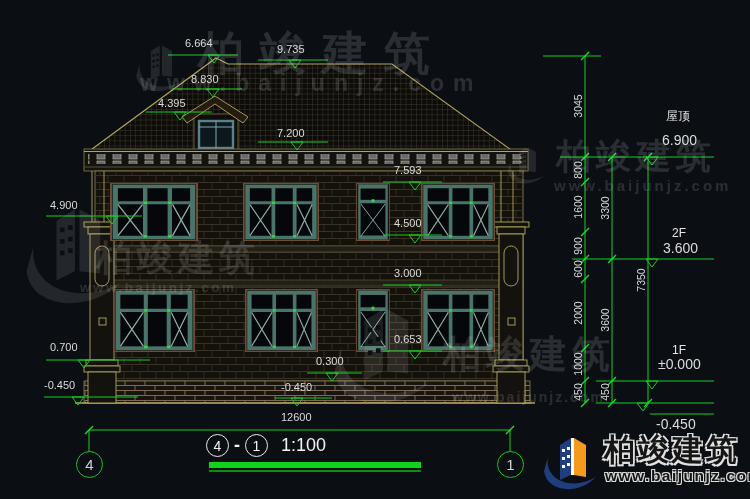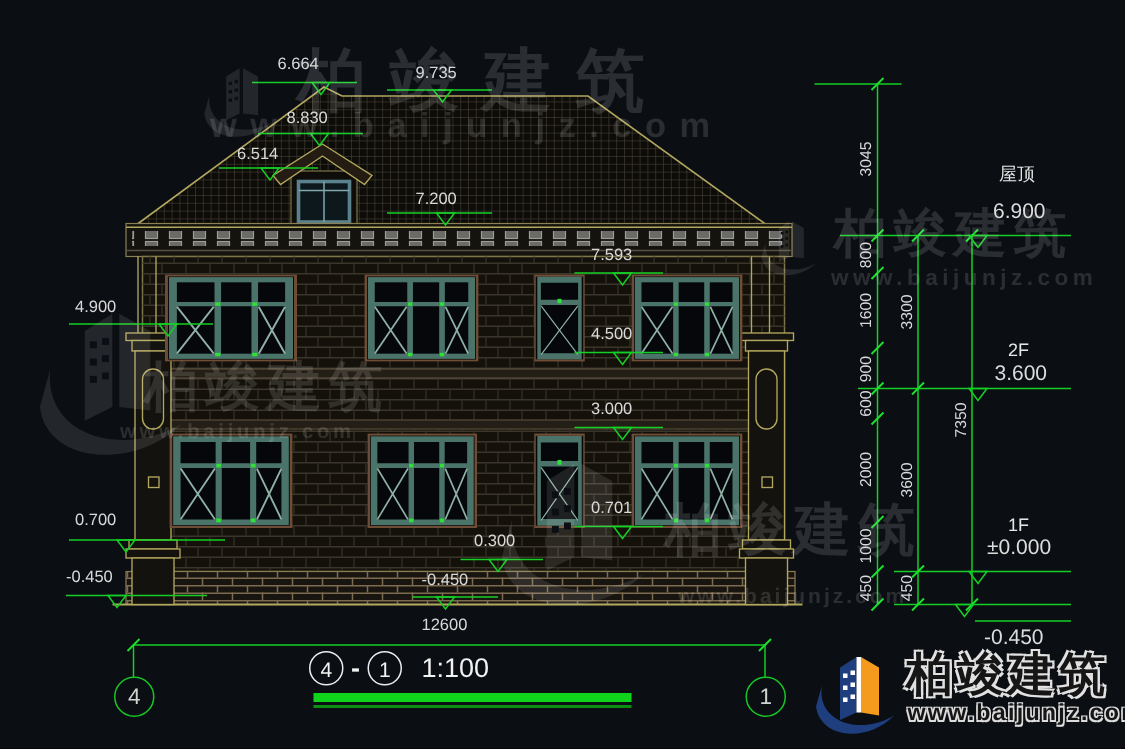--- a/index.html
+++ b/index.html
@@ -194,26 +194,26 @@
 
   <svg class="wmg" style="left:330px;top:300px;width:115px;height:115px">
       <use href="#bglyph" width="115" height="115"></use>
     </svg>
   <div class="wm" style="left:443px;top:335px;font-size:38px;letter-spacing:5px">柏竣建筑</div>
   <div class="wm" style="left:452px;top:390px;font-size:14px;letter-spacing:2px">www.baijunjz.com</div>
 
   <div class="dim" style="left:185px;top:38px">6.664</div>
   <div class="dim" style="left:277px;top:44px">9.735</div>
   <div class="dim" style="left:191px;top:74px">8.830</div>
-  <div class="dim" style="left:158px;top:98px">6.514</div>
+  <div class="dim" style="left:158px;top:98px">4.395</div>
   <div class="dim" style="left:277px;top:128px">7.200</div>
   <div class="dim" style="left:394px;top:165px">7.593</div>
   <div class="dim" style="left:394px;top:218px">4.500</div>
   <div class="dim" style="left:394px;top:268px">3.000</div>
-  <div class="dim" style="left:394px;top:334px">0.701</div>
+  <div class="dim" style="left:394px;top:334px">0.653</div>
   <div class="dim" style="left:316px;top:356px">0.300</div>
   <div class="dim" style="left:281px;top:382px">-0.450</div>
 
   <div class="dim" style="left:50px;top:200px">4.900</div>
   <div class="dim" style="left:50px;top:342px">0.700</div>
   <div class="dim" style="left:44px;top:380px">-0.450</div>
 
   <div class="rlabel" style="left:666px;top:110px">屋顶</div>
   <div class="rvalue" style="left:662px;top:133px">6.900</div>
   <div class="rlabel" style="left:672px;top:227px">2F</div>

